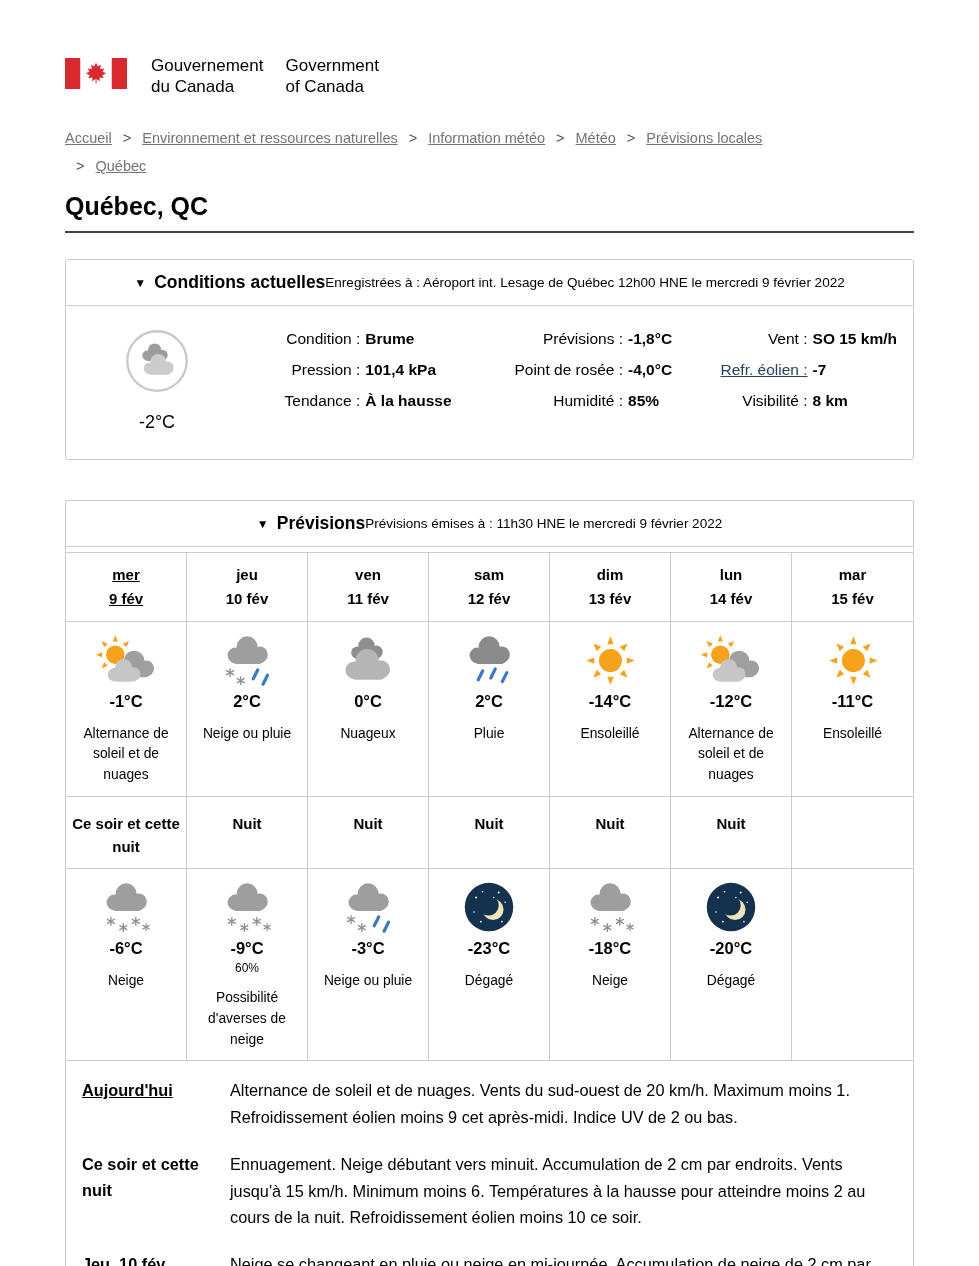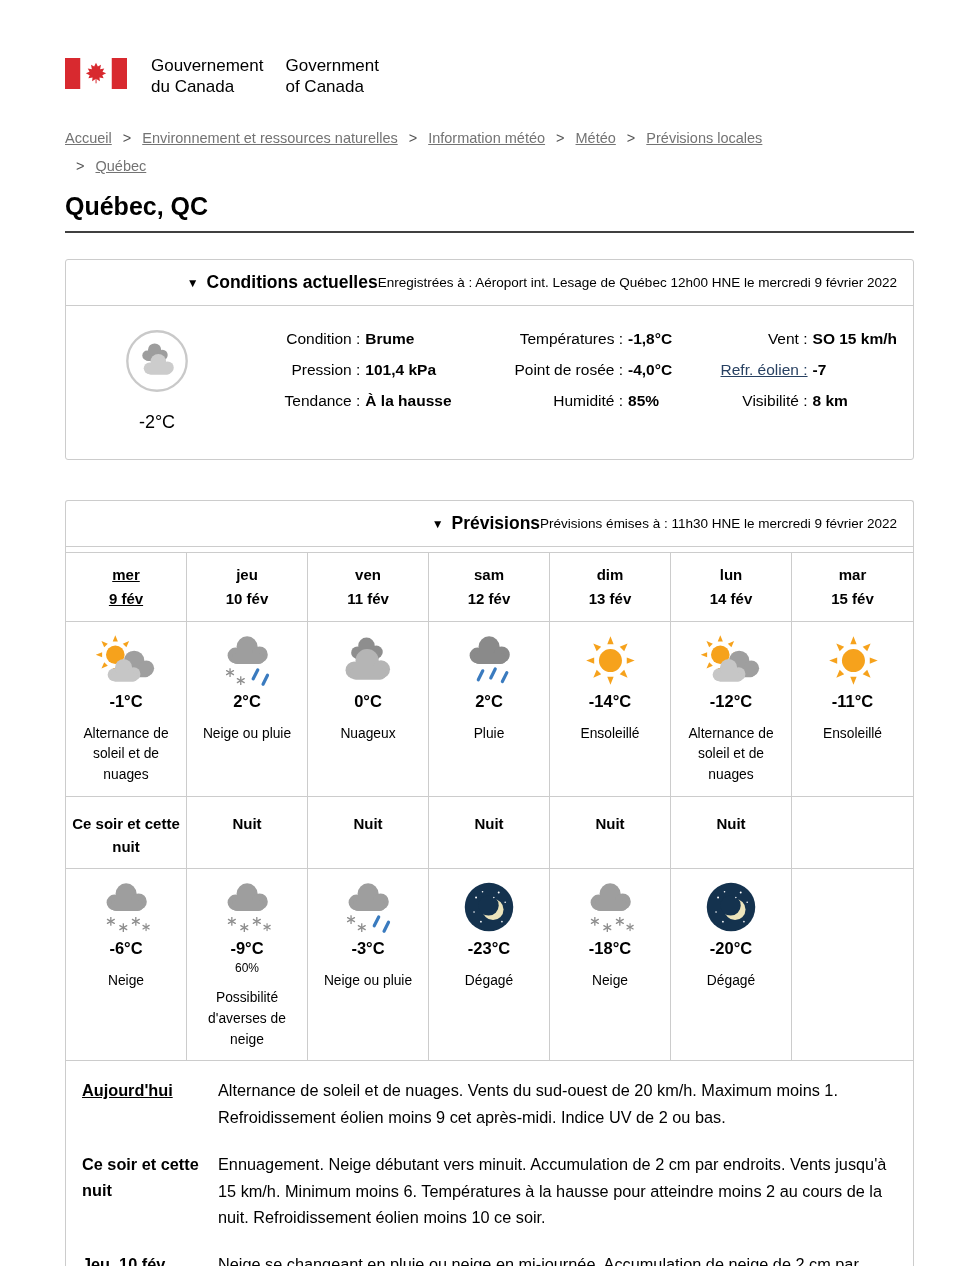--- a/index.html
+++ b/index.html
@@ -24,21 +24,21 @@
   .bc-sep{color:#555;margin:0 11px}
 
   
   h1.page-title{
     margin-top:12px;font-size:25px;font-weight:bold;line-height:1.15;
     padding-bottom:10px;border-bottom:2px solid #404040;
   }
 
   
   .panel{border:1px solid #ccc;border-radius:3px;margin-top:26px}
-  .panel-header{display:flex;justify-content:flex-end;align-items:center;
+  .panel-header{display:flex;justify-content:center;align-items:center;
     padding:12px 16px;border-bottom:1px solid #ccc;cursor:pointer}
   .panel-title{font-size:17.5px;font-weight:bold}
   .caret{font-size:12px;margin-right:8px;position:relative;top:-1px}
   .panel-meta{font-size:13.5px}
 
   
   .cc-body{display:flex;gap:38px;padding:22px 16px 26px}
   .cc-iconcol{flex:0 0 150px;display:flex;flex-direction:column;align-items:center}
   .cc-wx{width:66px;height:66px}
   .cc-temp{margin-top:14px;font-size:18px}
@@ -60,21 +60,21 @@
   .fc-nightlabel{min-height:62px;font-size:15px;font-weight:bold;padding-top:15px;line-height:1.55}
   .fc-night{min-height:168px}
   .wx-wrap{display:inline-block}
   .wx{width:66px;height:54px;margin-top:2px}
   .fc-temp{font-weight:bold;font-size:16.5px;margin-top:0}
   .fc-pop{font-size:12px;margin-top:3px}
   .fc-cond{font-size:13.8px;margin-top:13px;line-height:1.5}
 
   
   .text-forecasts{padding:16px 16px 0;display:flex;flex-direction:column;gap:21px}
-  .tf-row{display:flex;gap:14px}
+  .tf-row{display:flex;gap:26px}
   .tf-term{flex:0 0 122px;font-weight:bold;font-size:16.3px;line-height:1.6;color:#000}
   a.tf-term{text-decoration:underline}
   .tf-text{flex:1;font-size:16.3px;line-height:1.62}
 </style>
 </head>
 <body>
 
 <svg width="0" height="0" style="position:absolute" aria-hidden="true">
   <defs>
     <symbol id="sym-sun" viewBox="0 0 64 64">
@@ -168,21 +168,21 @@
       <div class="cc-fields">
           <div class="cc-col">
             <span class="cc-label">Condition :</span>
             <span class="cc-value">Brume</span>
             <span class="cc-label">Pression :</span>
             <span class="cc-value">101,4 kPa</span>
             <span class="cc-label">Tendance :</span>
             <span class="cc-value">À la hausse</span>
           </div>
           <div class="cc-col">
-            <span class="cc-label">Températures :</span>
+            <span class="cc-label">Prévisions :</span>
             <span class="cc-value">-1,8°C</span>
             <span class="cc-label">Point de rosée :</span>
             <span class="cc-value">-4,0°C</span>
             <span class="cc-label">Humidité :</span>
             <span class="cc-value">85%</span>
           </div>
           <div class="cc-col">
             <span class="cc-label">Vent :</span>
             <span class="cc-value">SO 15 km/h</span>
             <a class="cc-label linked" href="#">Refr. éolien :</a>

